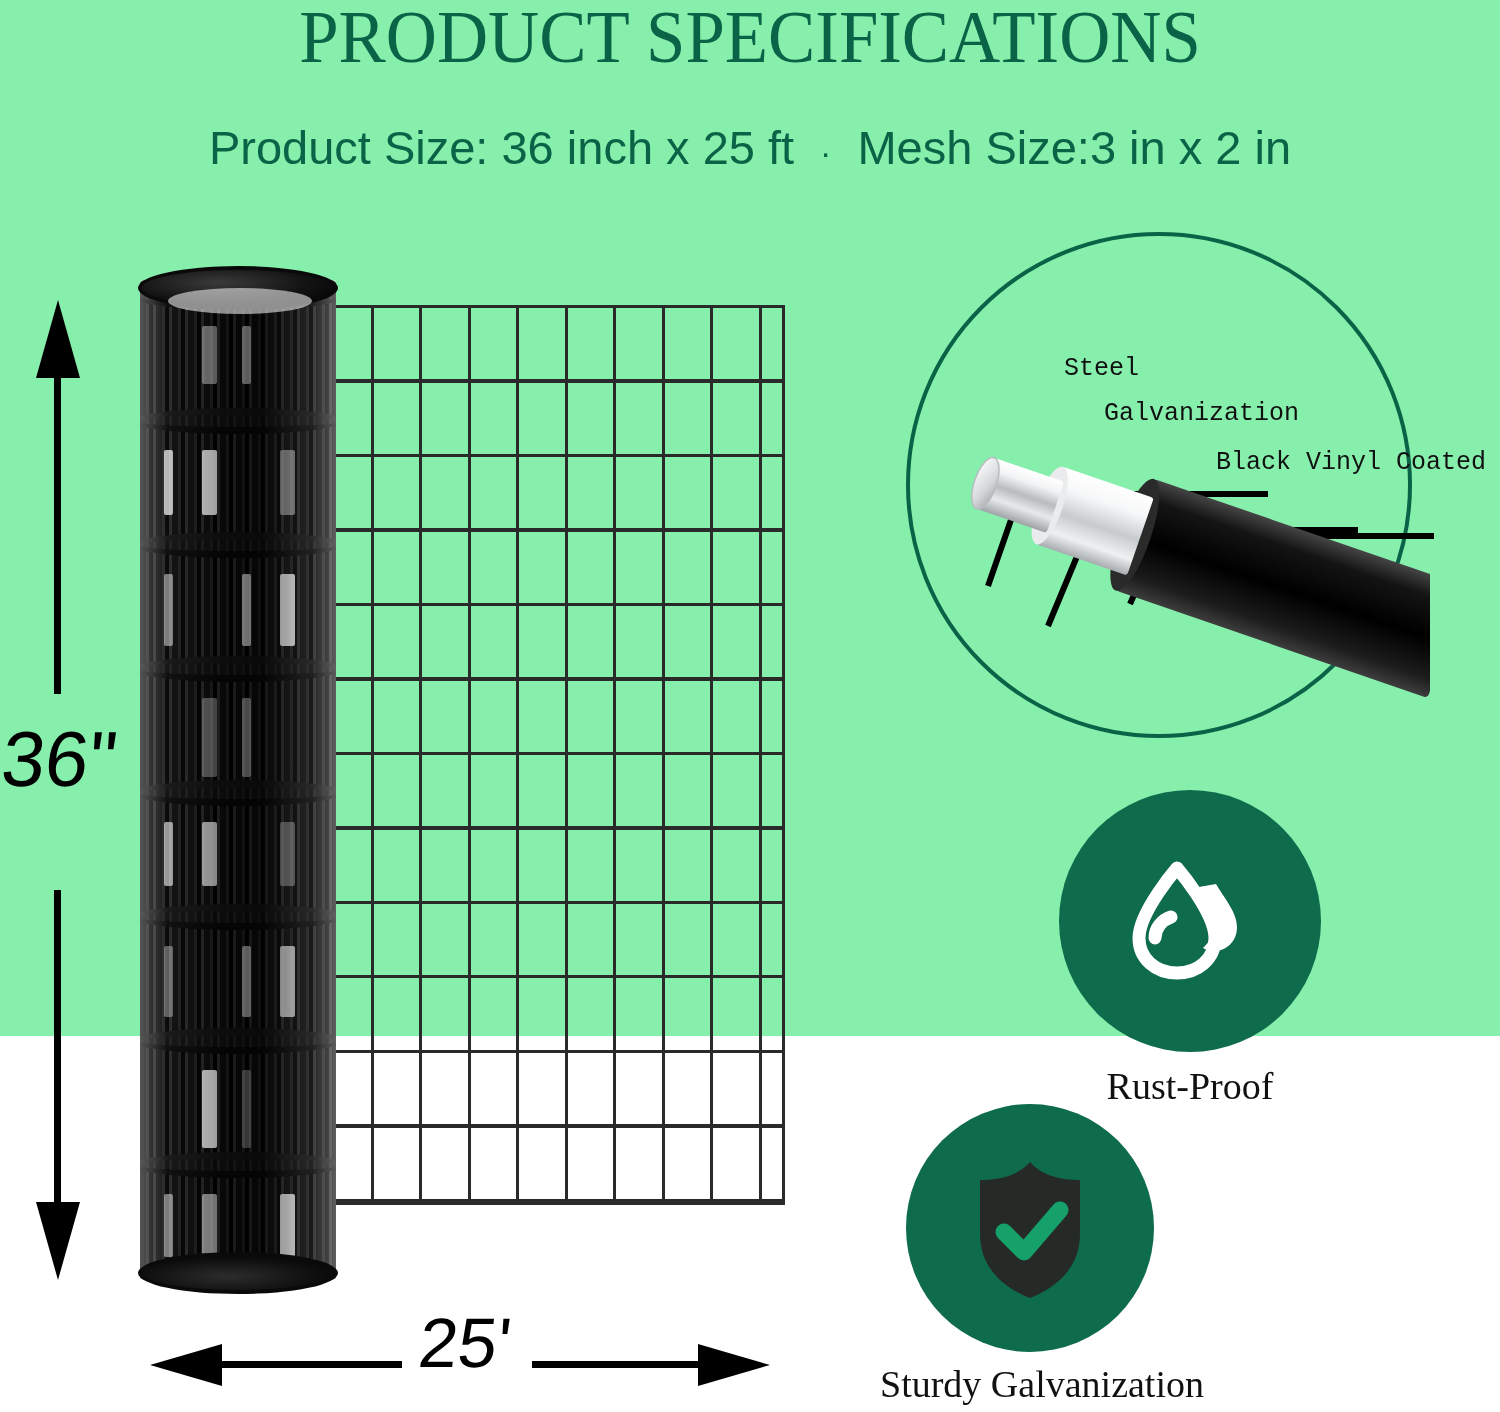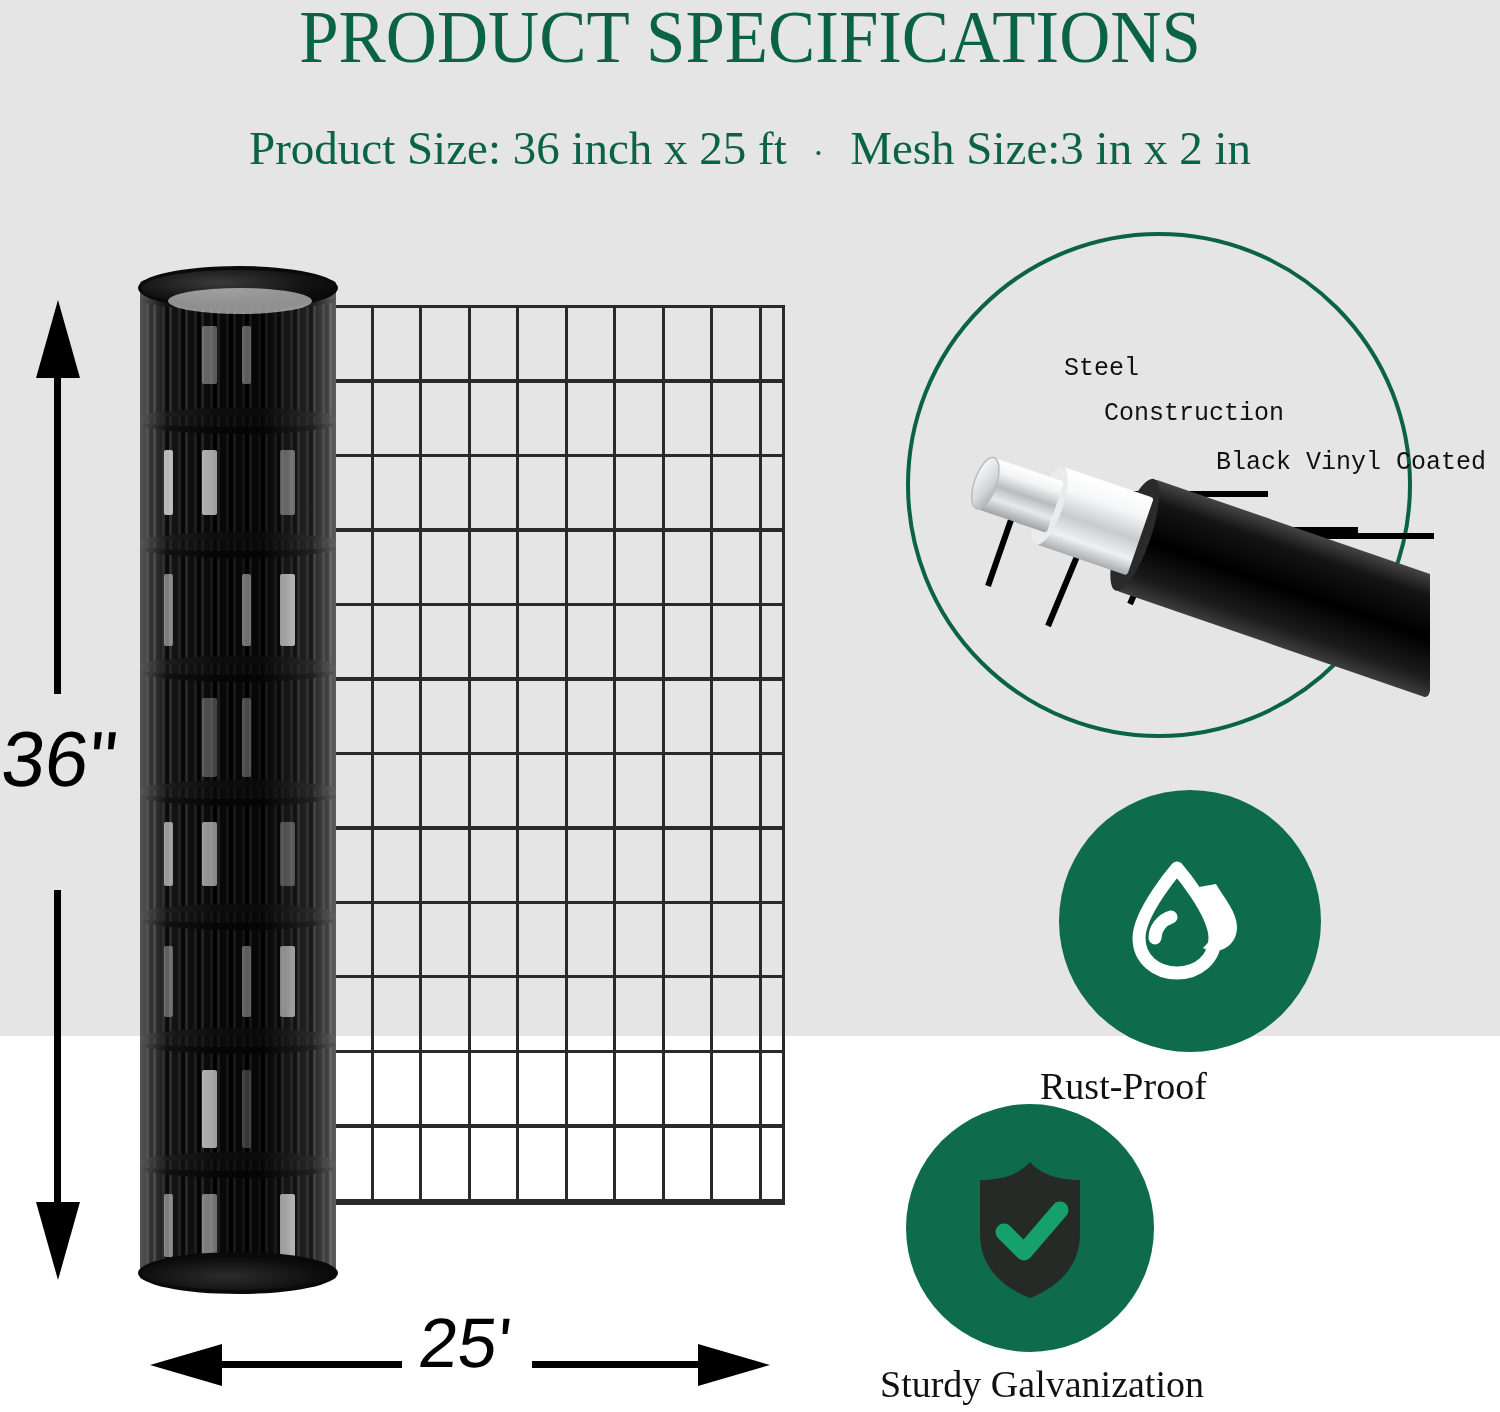--- a/index.html
+++ b/index.html
@@ -2,37 +2,37 @@
 <html><head>
 <meta charset="utf-8">
 <style>
   * { margin:0; padding:0; box-sizing:border-box; }
   html, body {
     width:1500px; height:1412px;
     background:#ffffff;
     font-family:"Liberation Serif", serif;
     overflow:hidden;
   }
-  #stage { position:relative; width:1500px; height:1036px; background:#e5e5e5; }
+  #stage { position:relative; width:1500px; height:1036px; background:#86efac; }
 
   
   .title {
     position:absolute; left:0; top:-2px; width:1500px;
     text-align:center;
     font-family:"Liberation Serif", serif;
     font-size:73px; line-height:80px;
     letter-spacing:0px;
     color:#0a6347;
     font-weight:400;
     transform:scaleX(0.97);
   }
   .subtitle {
     position:absolute; left:0; top:120px; width:1500px;
     text-align:center;
-    font-family:Liberation Serif, serif;
+    font-family:Liberation Sans, sans-serif;
     font-size:47px; line-height:56px;
     color:#0a6347;
     font-weight:400;
   }
   .subtitle .sep { padding:0 26px; font-size:34px; vertical-align:middle; }
 
   
   .vdim { position:absolute; left:24px; top:300px; width:68px; height:980px; }
   .vdim .lbl {
     position:absolute; left:-22px; top:420px; width:112px;
@@ -134,21 +134,21 @@
   .lead { position:absolute; }
   .lead svg { display:block; overflow:visible; }
   .lead-label {
     position:absolute;
     font-family:Liberation Mono, monospace;
     font-size:25px; line-height:34px; color:#111;
     white-space:nowrap;
   }
 
   
-  .badge { position:absolute; }
+  .badge { position:absolute; text-align:center; }
   .badge .disc {
     border-radius:50%;
     background:#0e6b4c;
     position:relative;
     margin:0 auto;
   }
   .badge .cap {
     font-family:"Liberation Serif", serif;
     color:#111;
     white-space:nowrap;
@@ -253,21 +253,21 @@
       <polyline points="2,108 34,16 282,16" fill="none" stroke="#000" stroke-width="6"></polyline>
     </svg>
   </div>
   <div class="lead-label" style="left:1064px; top:352px;">Steel</div>
 
   <div class="lead" style="left:1046px; top:508px;">
     <svg width="320" height="120">
       <polyline points="2,118 42,22 312,22" fill="none" stroke="#000" stroke-width="6"></polyline>
     </svg>
   </div>
-  <div class="lead-label" style="left:1104px; top:397px;">Construction</div>
+  <div class="lead-label" style="left:1104px; top:397px;">Galvanization</div>
 
   <div class="lead" style="left:1128px; top:508px;">
     <svg width="312" height="100">
       <polyline points="2,96 32,28 306,28" fill="none" stroke="#000" stroke-width="6"></polyline>
     </svg>
   </div>
   <div class="lead-label" style="left:1176px; top:446px;margin-left:40px;">Black Vinyl Coated</div>
 
   <div class="xsec">
     <svg width="500" height="300" viewBox="0 0 500 300">

